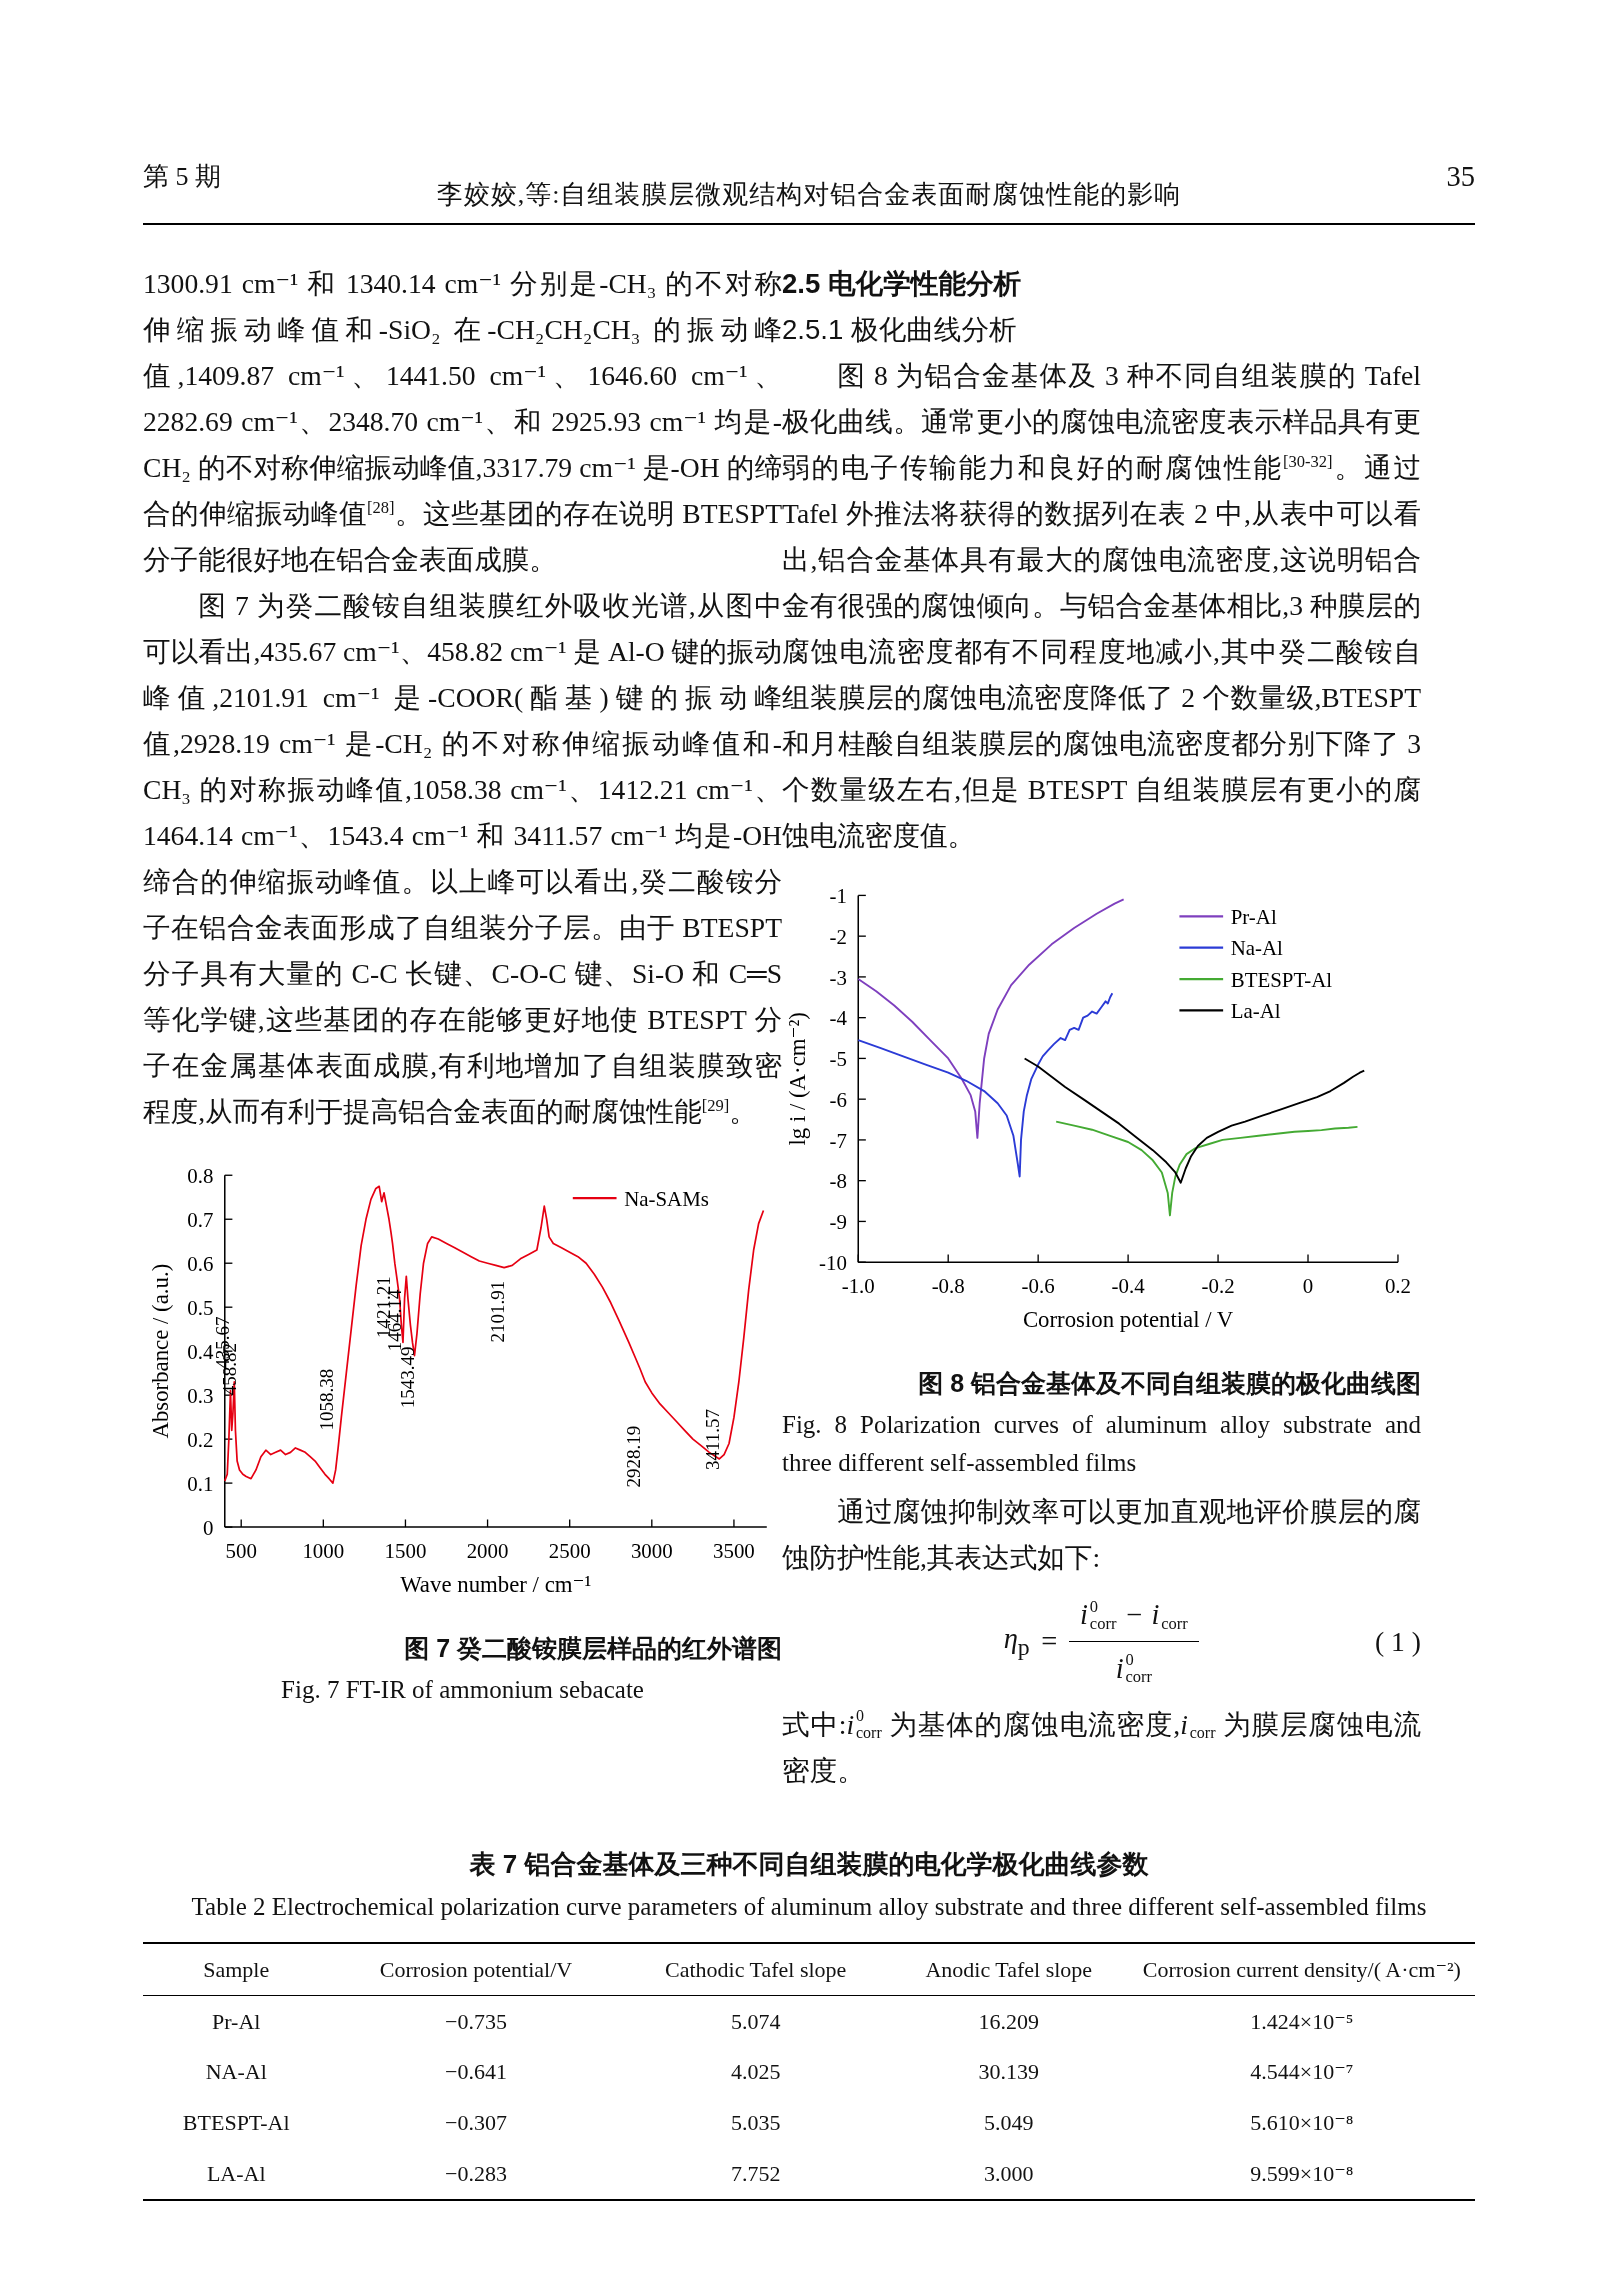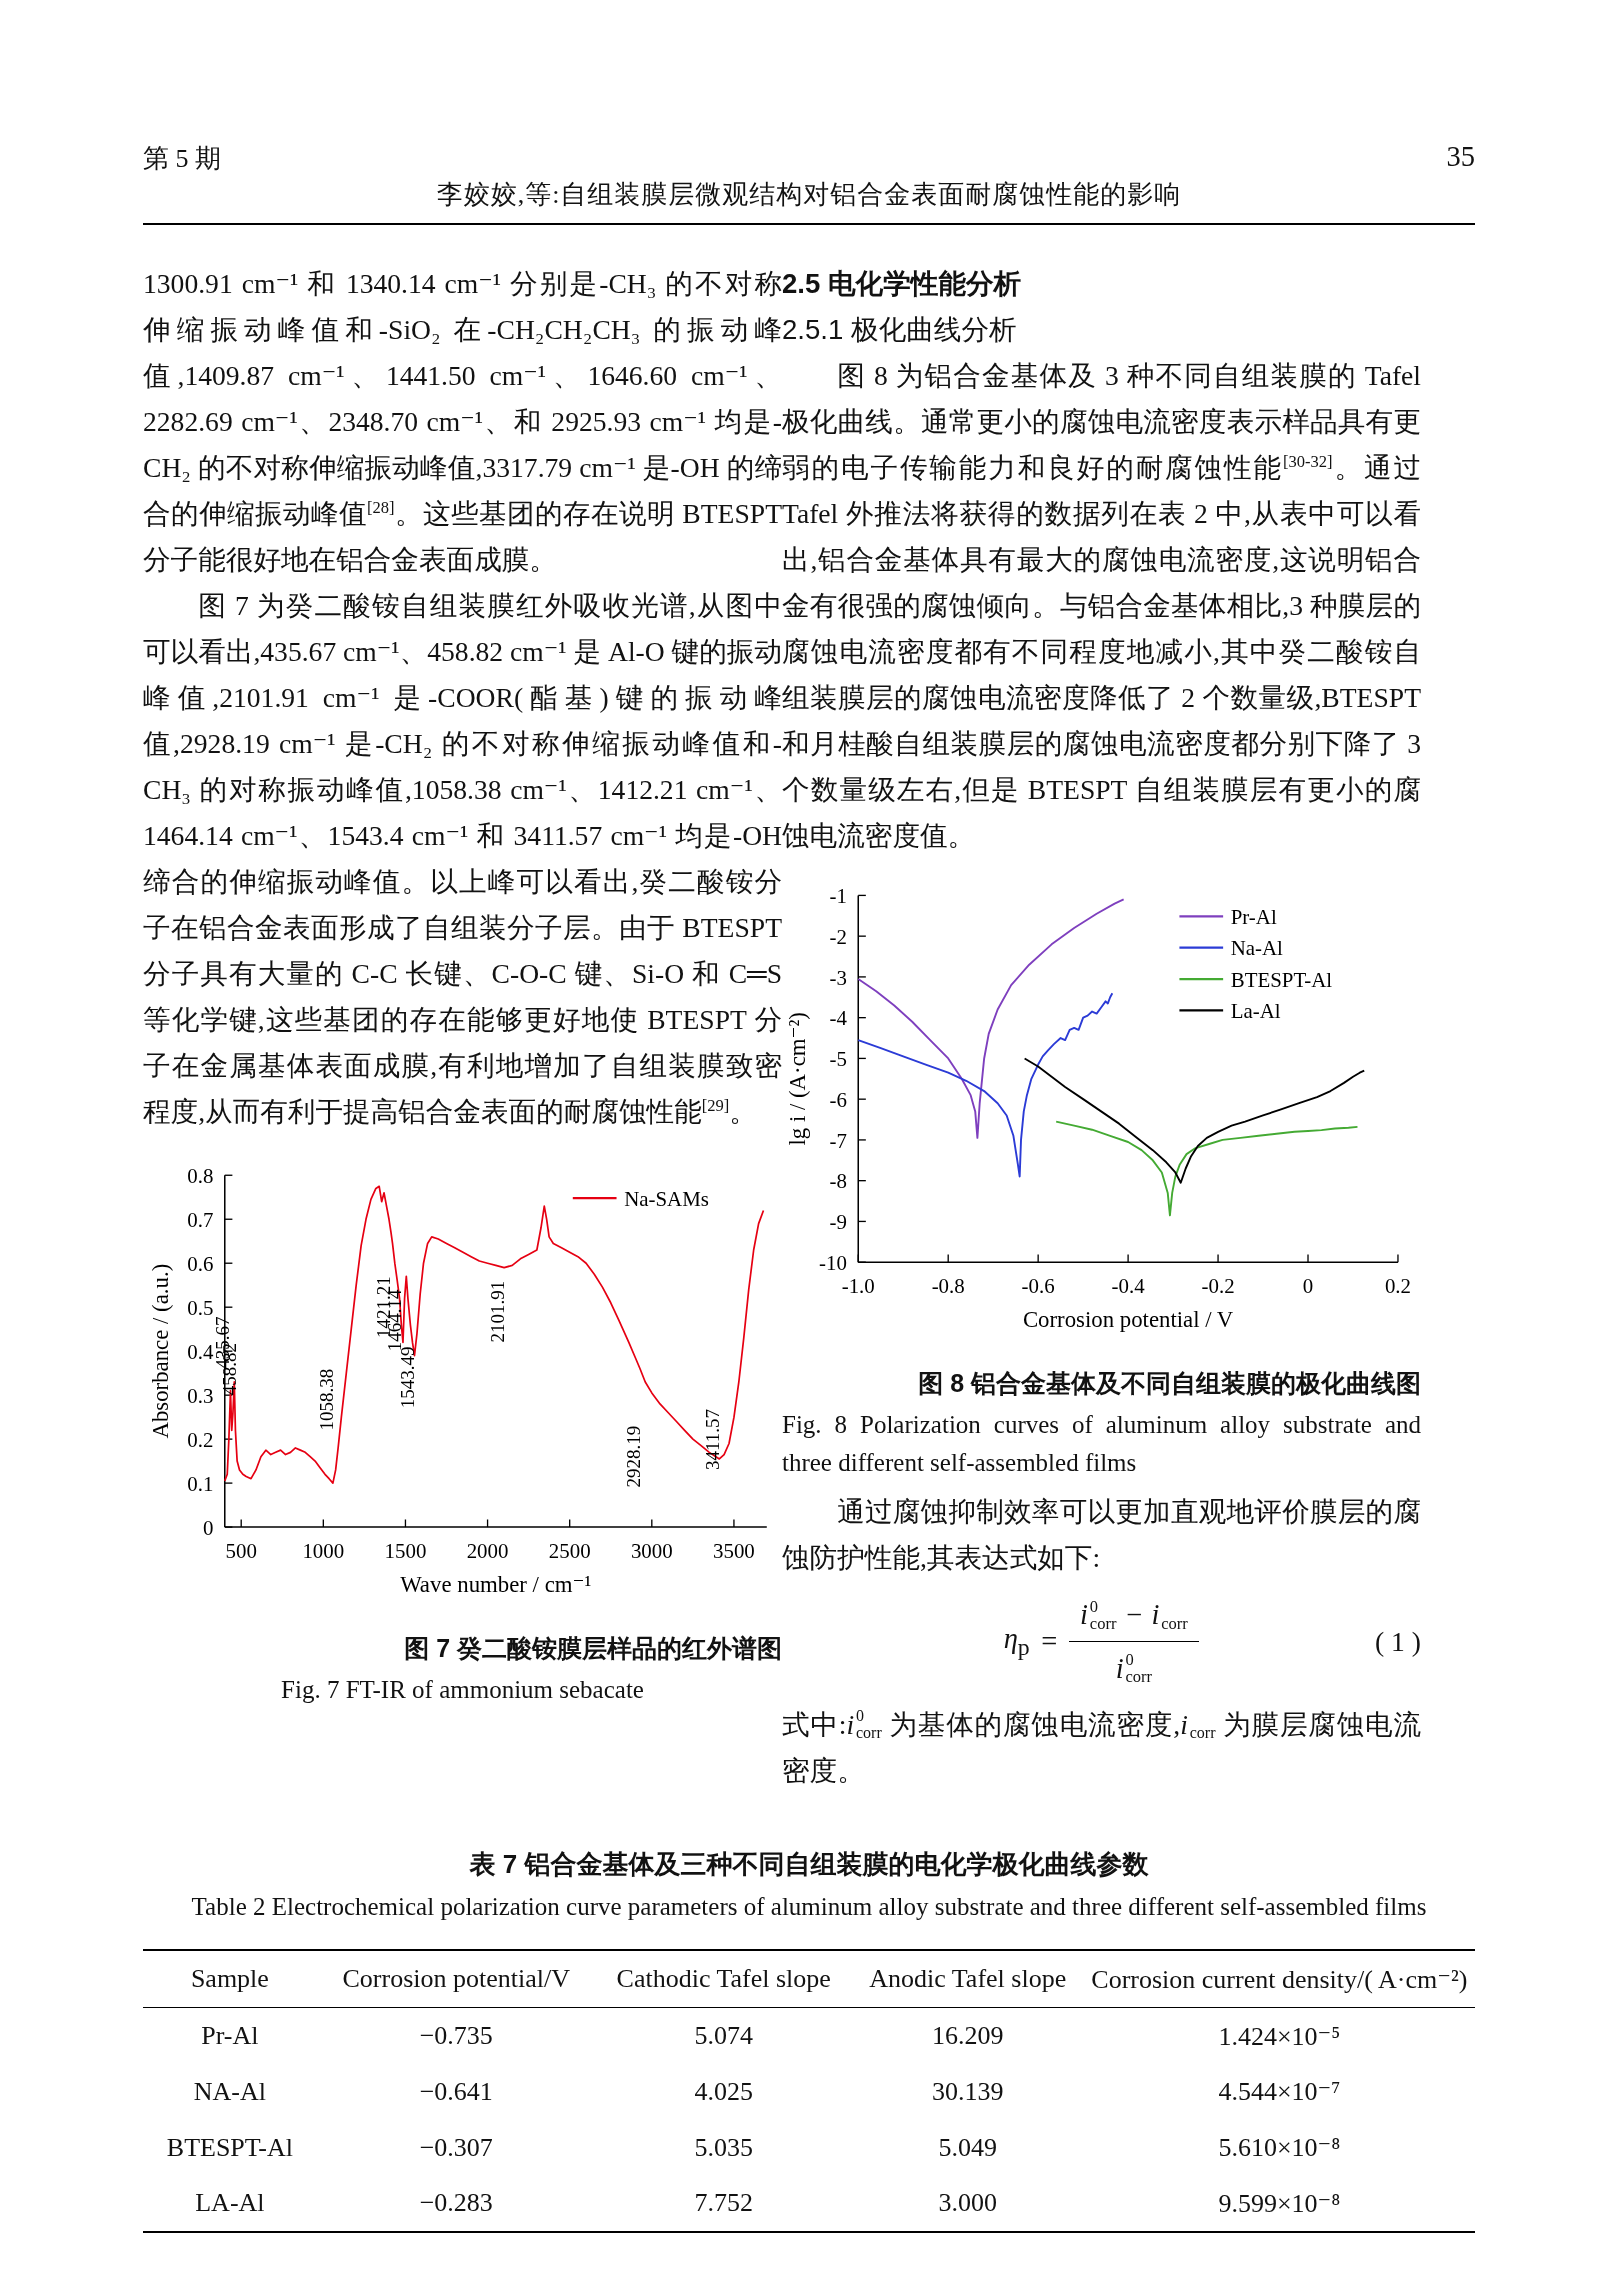--- a/index.html
+++ b/index.html
@@ -1,20 +1,20 @@
 <!DOCTYPE html>
 <html style="font-size:15px"><head>
 <meta charset="utf-8">
 <style>
   html,body{margin:0;padding:0;background:#ffffff;}
   body{font-family:"Liberation Serif","DejaVu Serif",serif;color:#121212;}
   .page{width:1618px;height:2269px;background:#fff;box-sizing:border-box;
         padding:141px 143px 0 143px;position:relative;overflow:hidden;}
   
-  .page-header{display:flex;align-items:flex-start;font-size:26px;}
+  .page-header{display:flex;align-items:center;font-size:26px;}
   .hdr-issue{width:209px;}
   .hdr-title{flex:1;text-align:center;letter-spacing:1px;margin-top:36px;}
   .hdr-page{width:209px;text-align:right;font-size:28.5px;}
   .header-rule{border-bottom:2.4px solid #000;margin-top:11.4px;}
   
   .content{display:flex;margin-top:36px;}
   .col{width:639px;font-size:27.6px;line-height:46px;text-align:justify;}
   .para{margin:0;text-indent:2em;}
   .para.no-indent{text-indent:0;}
   sup{font-size:0.60em;line-height:0;}
@@ -39,21 +39,21 @@
   .frac .den{display:flex;align-items:center;padding-top:7.6px;}
   .vss{display:inline-flex;align-items:center;white-space:nowrap;}
   .vss i{font-style:italic;}
   .scripts{display:inline-flex;flex-direction:column;font-size:0.58em;line-height:1.05;margin-left:1.9px;font-style:normal;}
   .s-sup,.s-sub{min-height:1em;}
   
   .table-section{margin-top:51px;}
   .tcap-zh{font-family:"Liberation Sans","DejaVu Sans",sans-serif;font-weight:bold;
      font-size:26px;text-align:center;line-height:38px;}
   .tcap-en{font-size:25px;text-align:center;line-height:38px;margin-top:5.7px;}
-  table{width:100%;border-collapse:collapse;margin-top:23px;font-size:26px;}
+  table{width:100%;border-collapse:collapse;margin-top:16px;font-size:22px;}
   thead tr{border-top:2.4px solid #000;border-bottom:1.4px solid #000;}
   tbody tr.last{border-bottom:2.4px solid #000;}
   th,td{padding:12.4px 7.6px;text-align:center;font-weight:normal;white-space:nowrap;}
 </style>
 </head>
 <body>
 
 <div class="page">
 
   <div class="page-header">

